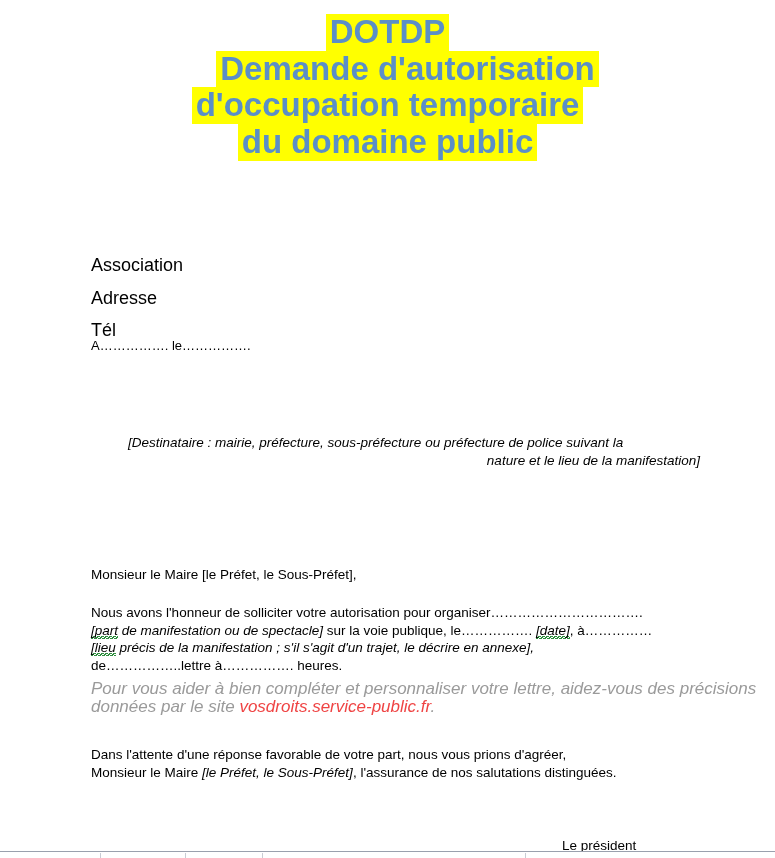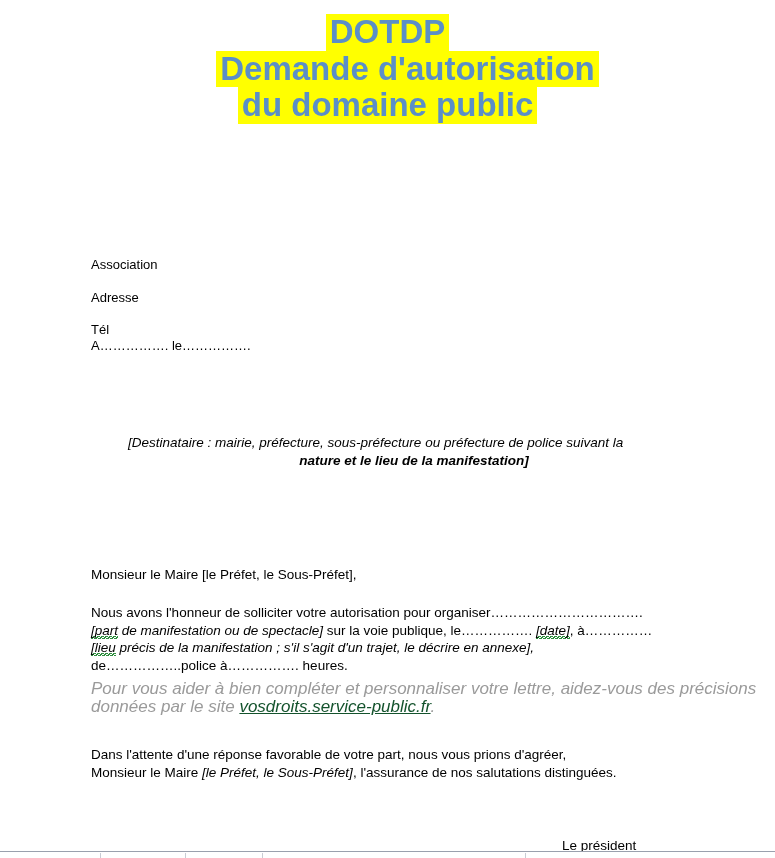--- a/index.html
+++ b/index.html
@@ -47,21 +47,21 @@
     position: absolute;
     top: 0;
     left: 0;
     width: 775px;
     height: 858px;
   }
   .sender {
     position: absolute;
     left: 91px;
     top: 241px;
-    font-size: 13px;
+    font-size: 18px;
     line-height: 16.3px;
     white-space: pre-line;
   }
   .sender div { white-space: nowrap; }
 
   .placeline {
     position: absolute;
     left: 91px;
     top: 338px;
     font-size: 13px;
@@ -73,21 +73,21 @@
     position: absolute;
     left: 128px;
     top: 434px;
     width: 572px;
     font-size: 13.5px;
     font-style: italic;
     line-height: 18px;
     text-align: right;
   }
   .recipient .l1 { display: block; text-align: left; }
-  .recipient .l2 { display: block; text-align: center; font-weight: bold; }
+  .recipient .l2 { display: block; text-align: right; }
 
   .salutation {
     position: absolute;
     left: 91px;
     top: 566px;
     font-size: 13.5px;
     line-height: 17px;
     white-space: nowrap;
   }
 
@@ -107,22 +107,21 @@
     top: 680px;
     width: 615px;
     font-size: 17px;
     font-style: italic;
     color: #9a9a9a;
     line-height: 17.6px;
   }
   .para-help .ln { display: block; white-space: nowrap; }
   .para-help a,
   .para-help .lnk {
-    color: #14532d;
-    text-decoration: underline;
+    color: #ef4444;
     font-style: italic;
   }
 
   .para-close {
     position: absolute;
     left: 91px;
     top: 746px;
     width: 615px;
     font-size: 13.5px;
     line-height: 17.6px;
@@ -173,20 +172,21 @@
   }
 </style>
 </head>
 <body>
 
 <div class="page">
 
   <div class="title-block">
     <div class="title-line t1"><span class="hl">DOTDP</span></div>
     <div class="title-line t2"><span class="hl">Demande d'autorisation</span></div>
+    <div class="title-line t3"><span class="hl">d'occupation temporaire</span></div>
     <div class="title-line t4"><span class="hl">du domaine public</span></div>
   </div>
 
   <div class="sender">
     <div>Association</div>
     <div>Adresse</div>
     <div>Tél</div>
   </div>
 
   <div class="placeline">A……………. le…………….</div>
@@ -195,21 +195,21 @@
     <span class="l1">[Destinataire : mairie, préfecture, sous-préfecture ou préfecture de police suivant la</span>
     <span class="l2">nature et le lieu de la manifestation]</span>
   </div>
 
   <div class="salutation">Monsieur le Maire  [le Préfet, le Sous-Préfet],</div>
 
   <div class="para-main">
     <span class="ln"><span>Nous avons l'honneur de solliciter votre autorisation pour organiser</span><span>…………………………….</span></span>
     <span class="ln"><em class="it sq">[part</em><em class="it"> de manifestation ou de spectacle]</em><span> sur la voie publique, le</span><span>……………. </span><em class="it sq">[date]</em><span>, à</span><span>……………</span></span>
     <span class="ln"><em class="it sq">[lieu</em><em class="it"> précis de la manifestation ; s'il s'agit d'un trajet, le décrire en annexe],</em></span>
-    <span class="ln"><span>de</span><span>……………..</span><span>police à</span><span>…………….</span><span> heures.</span></span>
+    <span class="ln"><span>de</span><span>……………..</span><span>lettre à</span><span>…………….</span><span> heures.</span></span>
   </div>
 
   <div class="para-help">
     <span class="ln">Pour vous aider à bien compléter et personnaliser votre lettre, aidez-vous des précisions</span>
     <span class="ln"><span>données par le site </span><span class="lnk">vosdroits.service-public.fr</span><span>.</span></span>
   </div>
 
   <div class="para-close">
     <span class="ln">Dans l'attente d'une réponse favorable de votre part, nous vous prions d'agréer,</span>
     <span class="ln"><span>Monsieur le Maire </span><em class="it">[le Préfet, le Sous-Préfet]</em><span>, l'assurance de nos salutations distinguées.</span></span>

